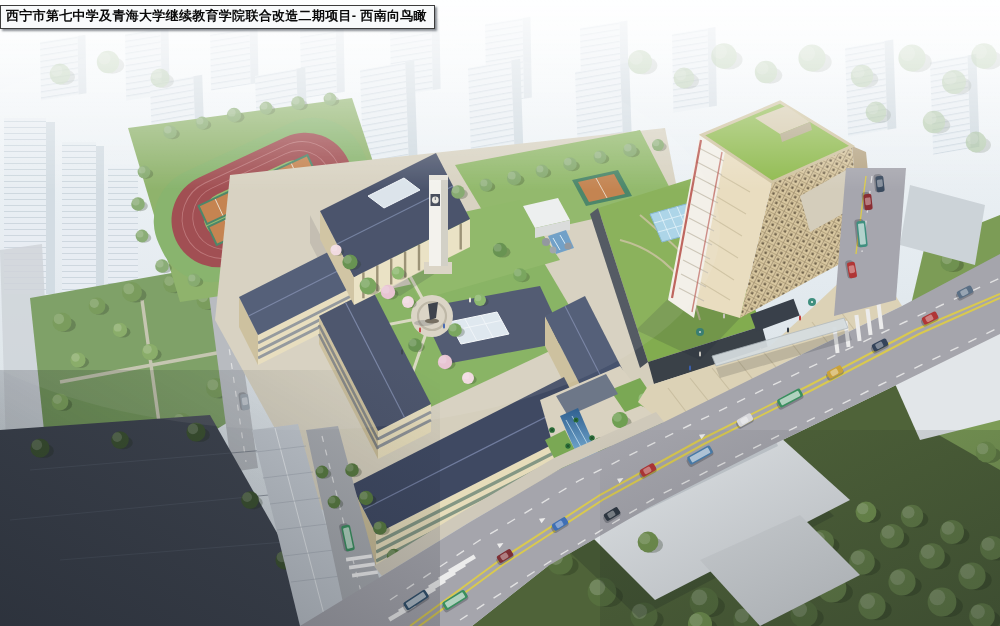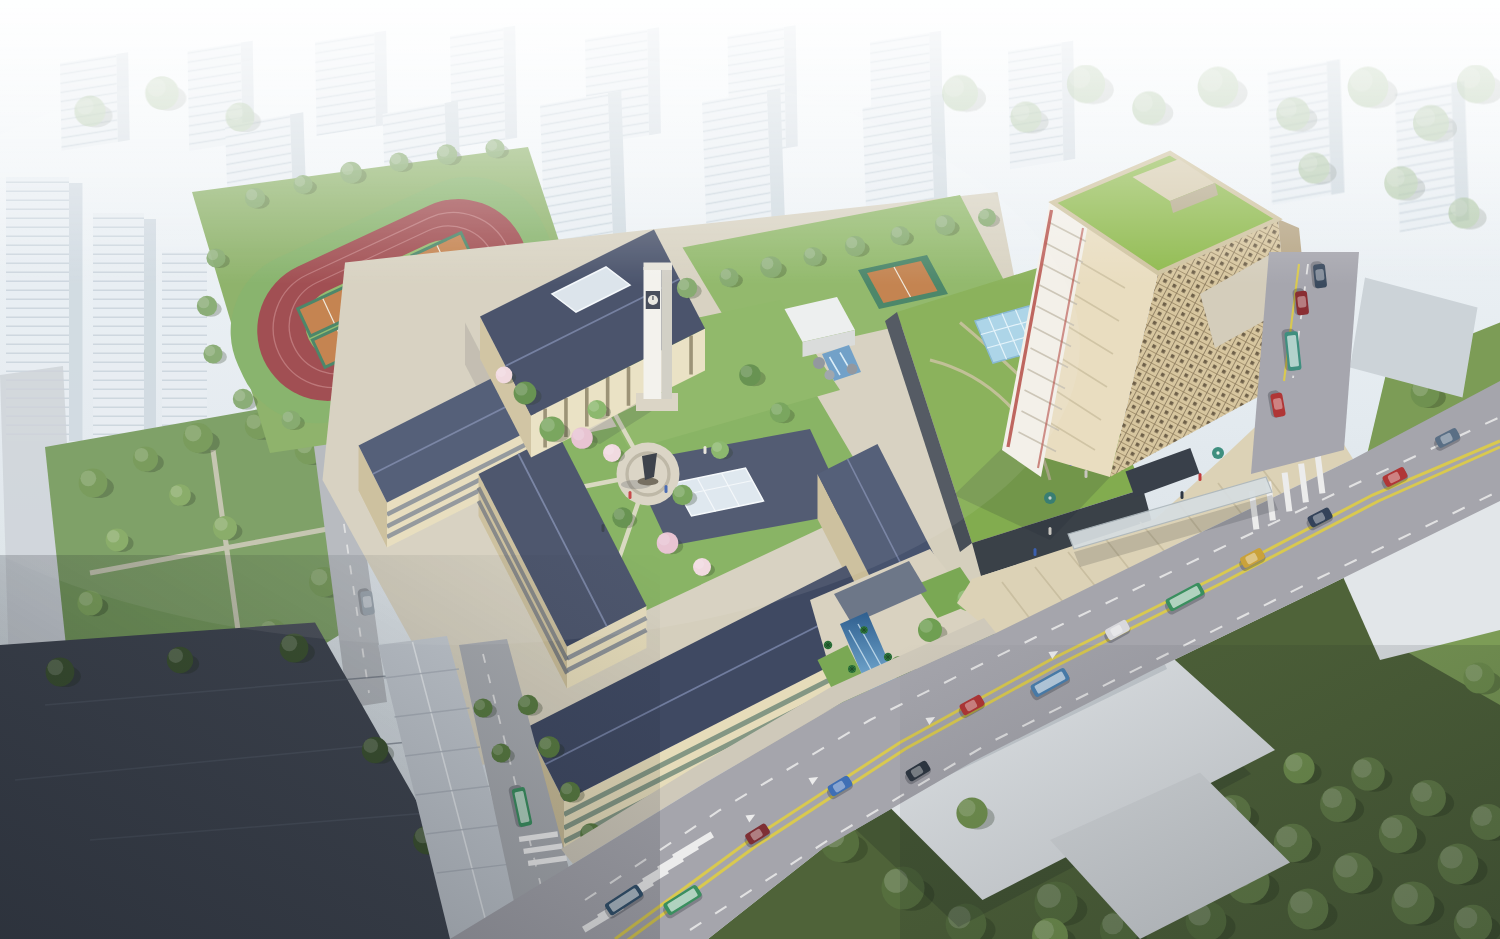--- a/index.html
+++ b/index.html
@@ -632,13 +632,14 @@
 </g>
 
 <g>
   <rect x="0" y="0" width="1000" height="190" fill="url(#hazeTop)"></rect>
   <ellipse cx="300" cy="230" rx="420" ry="200" fill="#ffffff" opacity=".08"></ellipse>
   <rect x="0" y="370" width="440" height="256" fill="url(#vigBL)"></rect>
   <rect x="600" y="430" width="400" height="196" fill="url(#vigBR)"></rect>
 </g>
 </svg>
 
+<div class="caption">西宁市第七中学及青海大学继续教育学院联合改造二期项目- 西南向鸟瞰</div>
 </div>
 
 </body></html>

